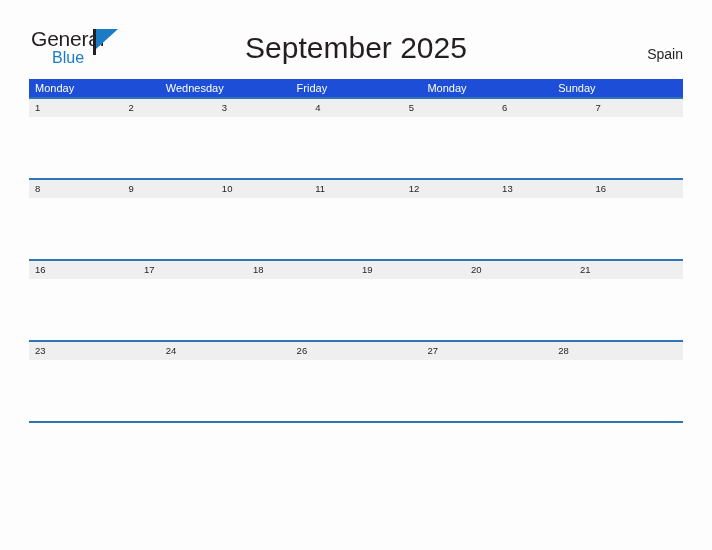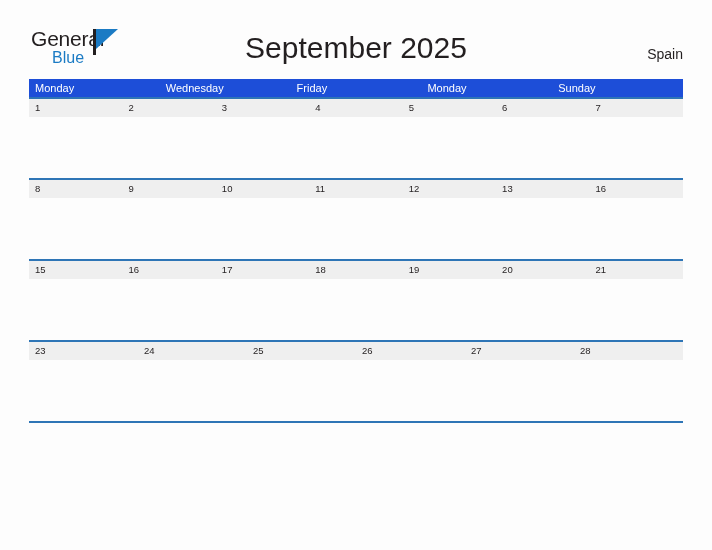--- a/index.html
+++ b/index.html
@@ -184,36 +184,34 @@
       <div class="date-cell">11</div>
       <div class="date-cell">12</div>
       <div class="date-cell">13</div>
       <div class="date-cell">16</div>
     </div>
     <div class="day-body"></div>
   </div>
 
   <div class="week-row">
     <div class="date-band">
-      <div class="date-cell">15</div>
       <div class="date-cell">16</div>
       <div class="date-cell">17</div>
       <div class="date-cell">18</div>
       <div class="date-cell">19</div>
       <div class="date-cell">20</div>
       <div class="date-cell">21</div>
     </div>
     <div class="day-body"></div>
   </div>
 
   <div class="week-row">
     <div class="date-band">
       <div class="date-cell">23</div>
       <div class="date-cell">24</div>
-      <div class="date-cell">25</div>
       <div class="date-cell">26</div>
       <div class="date-cell">27</div>
       <div class="date-cell">28</div>
     </div>
     <div class="day-body"></div>
   </div>
 
   <div class="week-row">
     <div class="day-body"></div>
   </div>

